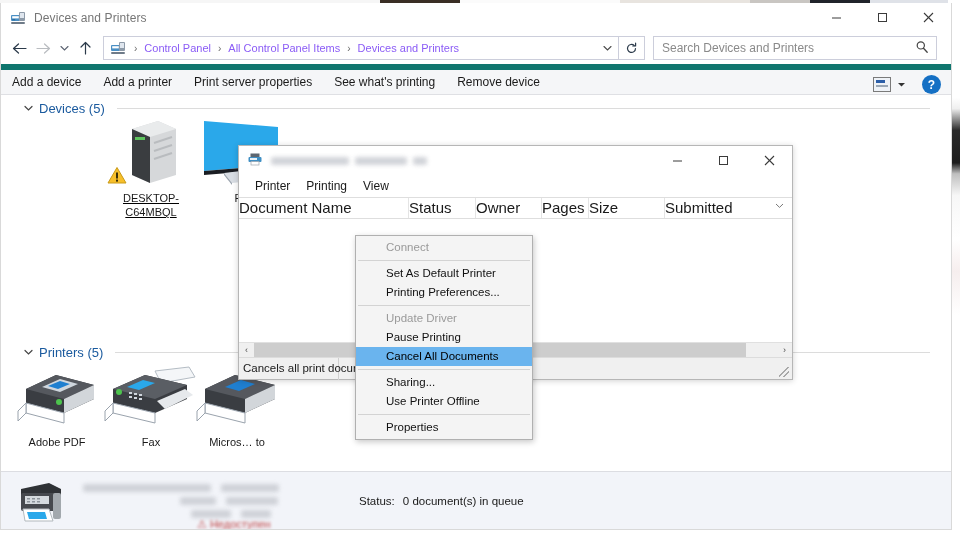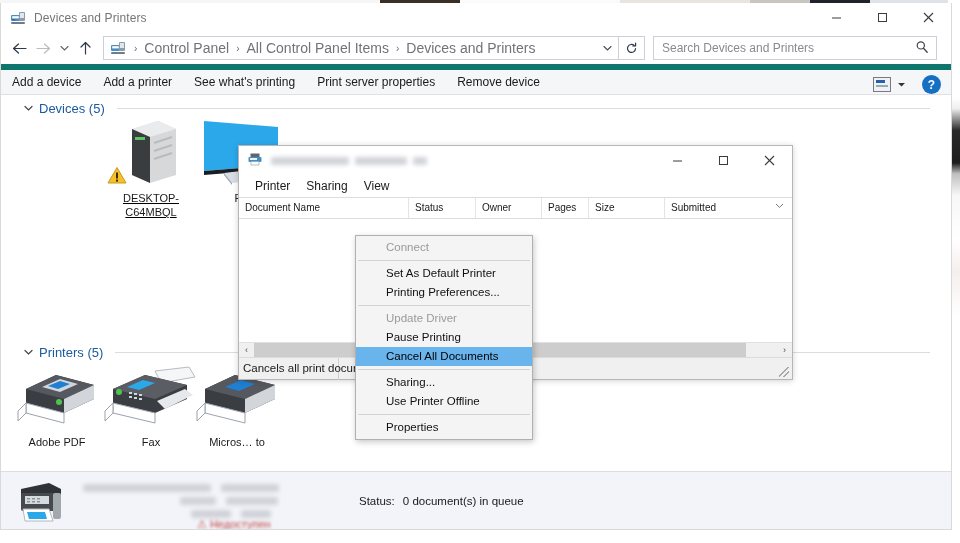--- a/index.html
+++ b/index.html
@@ -64,21 +64,21 @@
   }
   .nav-btn.disabled { color: #b9bcc0; }
   .nav-btn.small { width: 18px; font-size: 11px; }
   #addressbar {
     flex: 1; height: 24px; margin-left: 6px;
     border: 1px solid #cccedb; background: #fff;
     display: flex; align-items: center; position: relative;
   }
   .addr-ico { width: 16px; height: 16px; margin: 0 5px 0 6px; }
   .crumb {
-    font-size: 14px; color: #737373; padding: 0 4px; line-height: 22px;
+    font-size: 11px; color: #8b5cf6; padding: 0 4px; line-height: 22px;
     white-space: nowrap;
   }
   .crumb-sep { font-size: 10px; color: #6a6a6a; padding: 0 3px; }
   .addr-caret {
     position: absolute; right: 0; top: 0; width: 22px; height: 22px;
     display: flex; align-items: center; justify-content: center;
     font-size: 10px; color: #4a4a4a;
   }
   #refresh-btn {
     width: 26px; height: 24px; border: 1px solid #cccedb; border-left: none;
@@ -185,21 +185,21 @@
   }
   .pq-menu {
     font-size: 12px; color: #1a1a1a; padding: 0 8px; line-height: 20px;
   }
   #pq-columns {
     height: 22px; flex: 0 0 22px; display: flex; align-items: stretch;
     border-top: 1px solid #dedede; border-bottom: 1px solid #dedede;
     background: #ffffff; position: relative;
   }
   .pq-col {
-    font-size: 10px; color: #1a1a1a; line-height: 20px; padding-left: 6px;
+    font-size: 15px; color: #1a1a1a; line-height: 20px; 
     border-right: 1px solid #e4e4e4;
   }
   .pq-col-caret { position: absolute; right: 8px; top: 0; font-size: 9px; color: #666; line-height: 16px; }
   #pq-body { flex: 1; background: #ffffff; position: relative; }
   #pq-hscroll {
     height: 15px; flex: 0 0 15px; background: #f0f0f0;
     border-top: 1px solid #e0e0e0;
     display: flex; align-items: center; position: relative;
   }
   .hs-arrow {
@@ -350,22 +350,22 @@
           <circle cx="5.8" cy="5.4" r="3.6" fill="none" stroke="#444" stroke-width="1.2"></circle>
           <line x1="8.5" y1="8.2" x2="12.2" y2="12.3" stroke="#444" stroke-width="1.3" stroke-linecap="round"></line>
         </svg>
       </span>
     </div>
   </div>
 
   <div id="commandbar">
     <span class="cmd-item">Add a device</span>
     <span class="cmd-item">Add a printer</span>
+    <span class="cmd-item">Print server properties</span>
     <span class="cmd-item">See what's printing</span>
-    <span class="cmd-item">Print server properties</span>
     <span class="cmd-item">Remove device</span>
     <div class="cmd-right">
       <span class="view-ico"></span>
       <span class="mini-caret">
         <svg width="9" height="6" viewBox="0 0 9 6">
             <path d="M1 1 L4.5 4.6 L8 1" fill="#333"></path>
           </svg>
       </span>
       <span class="help-ico">?</span>
     </div>
@@ -554,21 +554,21 @@
         <svg width="11" height="11" viewBox="0 0 11 11">
             <line x1="1" y1="1" x2="10" y2="10" stroke="currentColor" stroke-width="1.1"></line>
             <line x1="10" y1="1" x2="1" y2="10" stroke="currentColor" stroke-width="1.1"></line>
           </svg>
       </div>
     </div>
   </div>
 
   <div id="pq-menubar">
     <span class="pq-menu">Printer</span>
-    <span class="pq-menu">Sharing</span>
+    <span class="pq-menu">Printing</span>
     <span class="pq-menu">View</span>
   </div>
 
   <div id="pq-columns">
     <span class="pq-col" style="width:170px;">Document Name</span>
     <span class="pq-col" style="width:67px;">Status</span>
     <span class="pq-col" style="width:66px;">Owner</span>
     <span class="pq-col" style="width:47px;">Pages</span>
     <span class="pq-col" style="width:76px;">Size</span>
     <span class="pq-col" style="width:120px;border-right:none;">Submitted</span>

